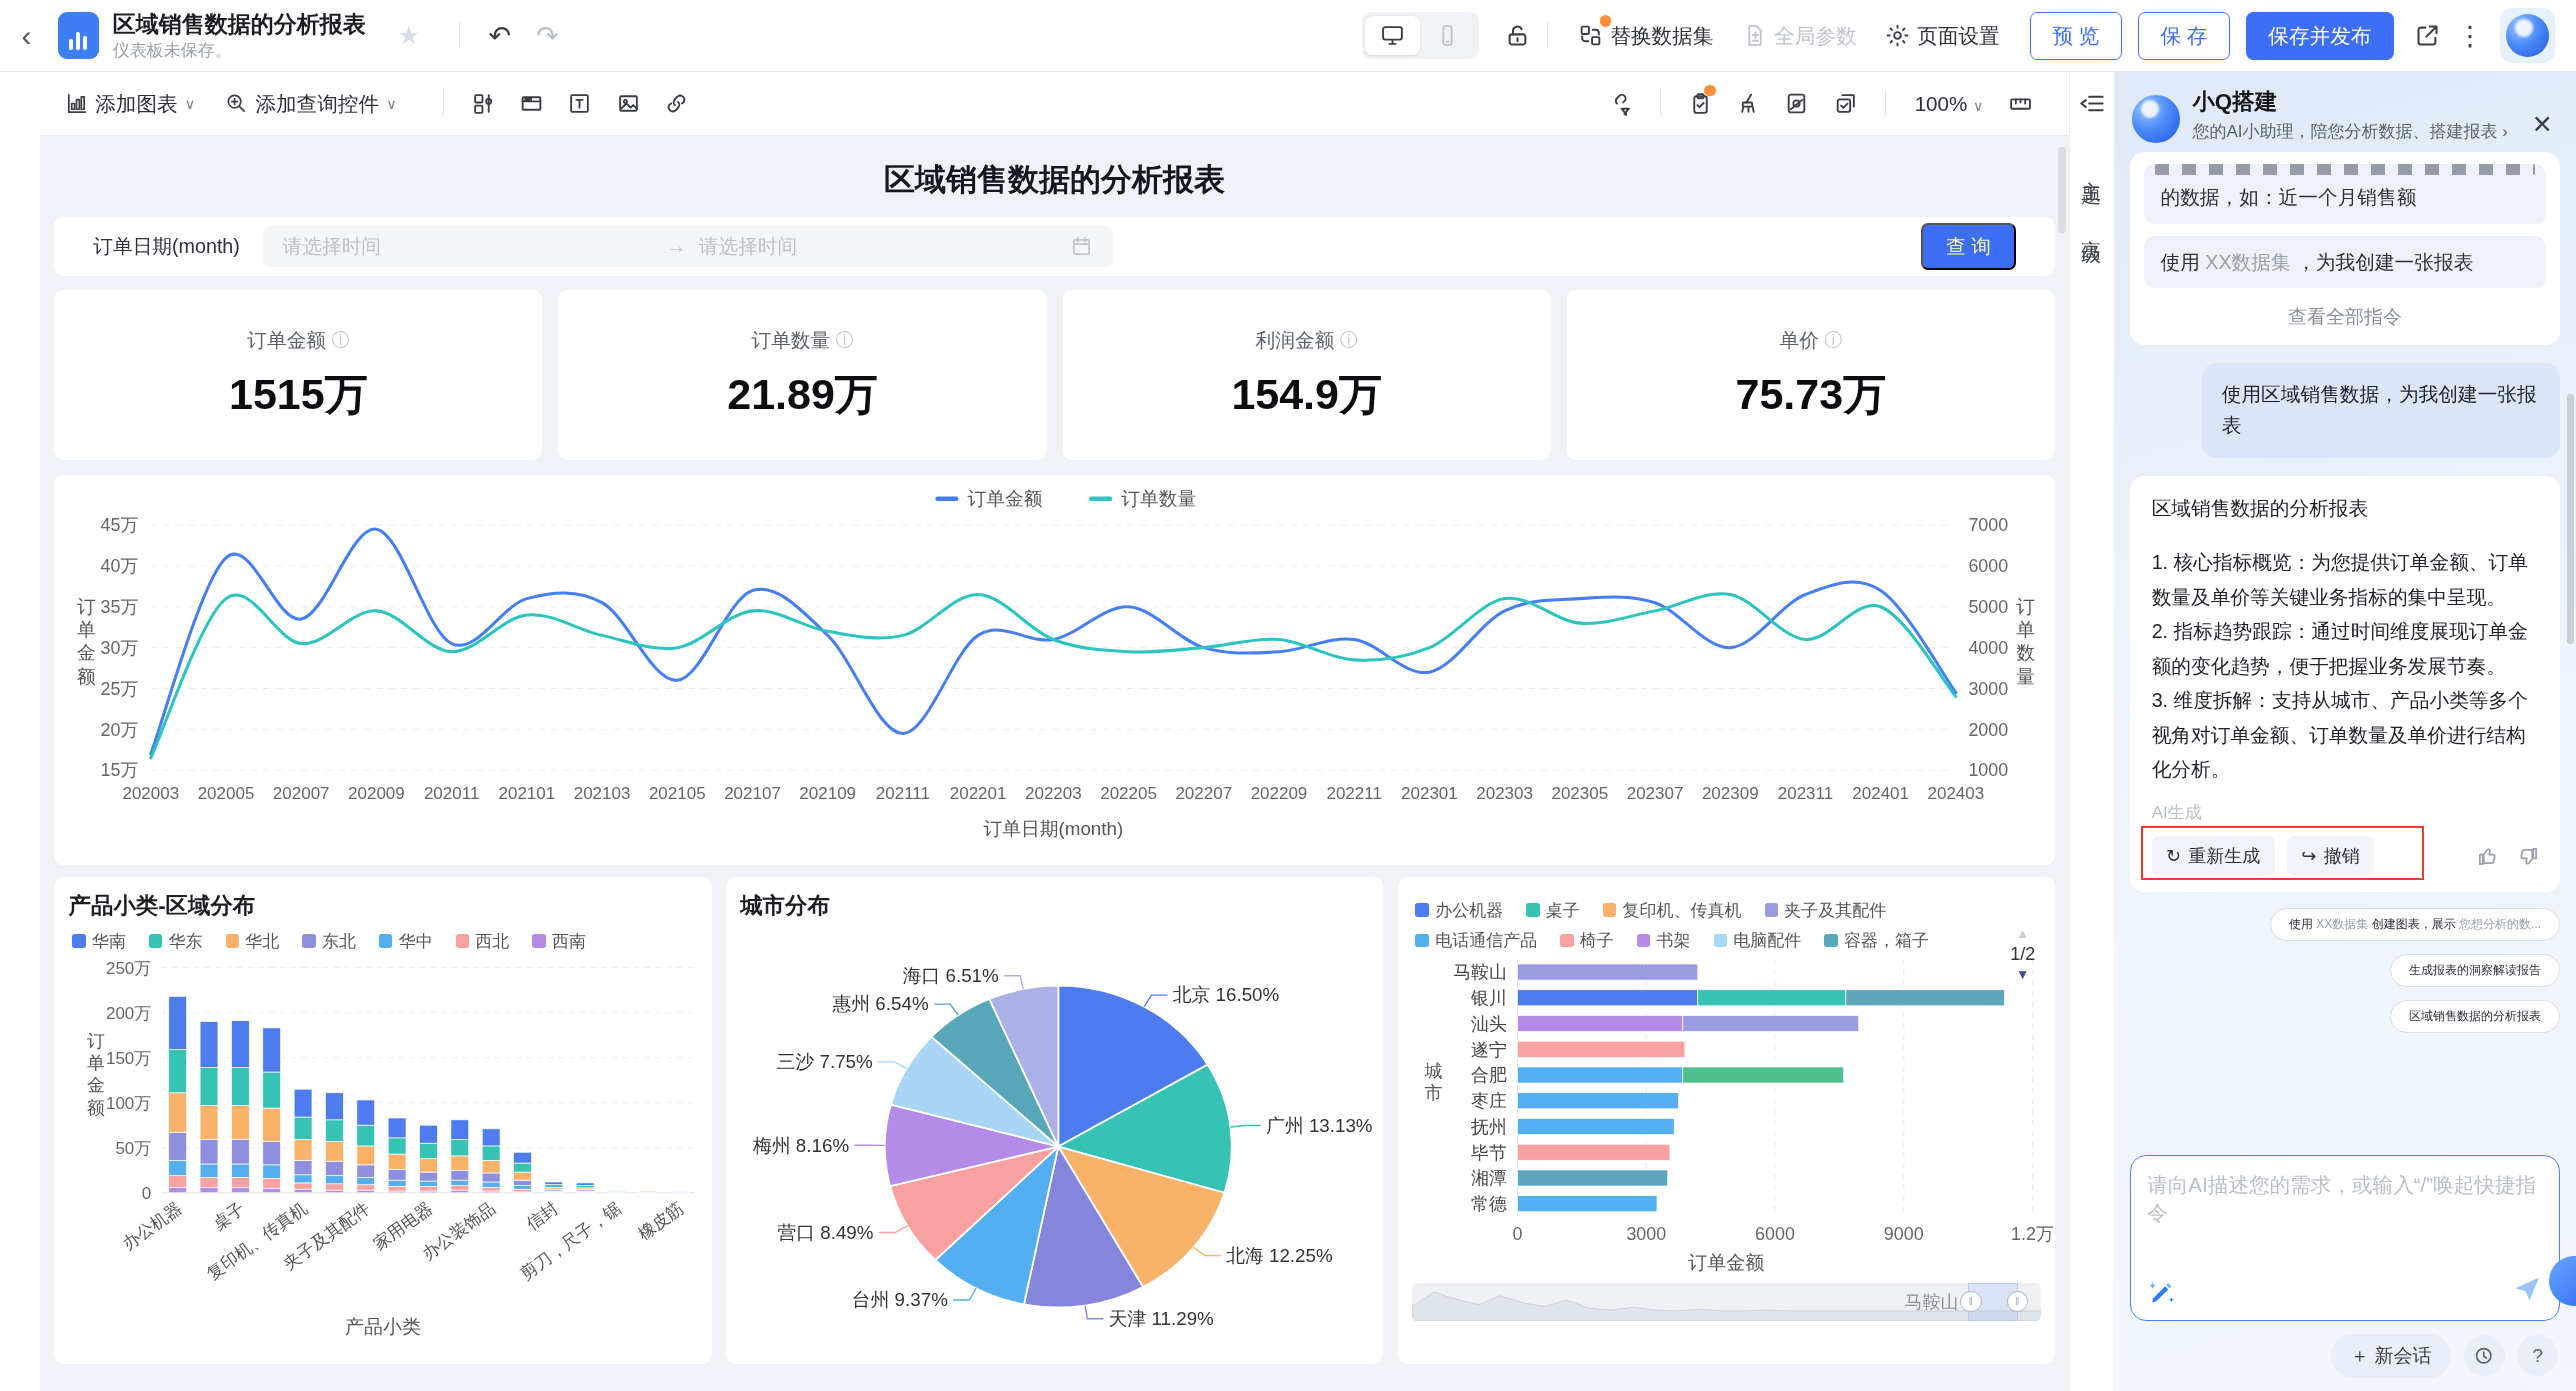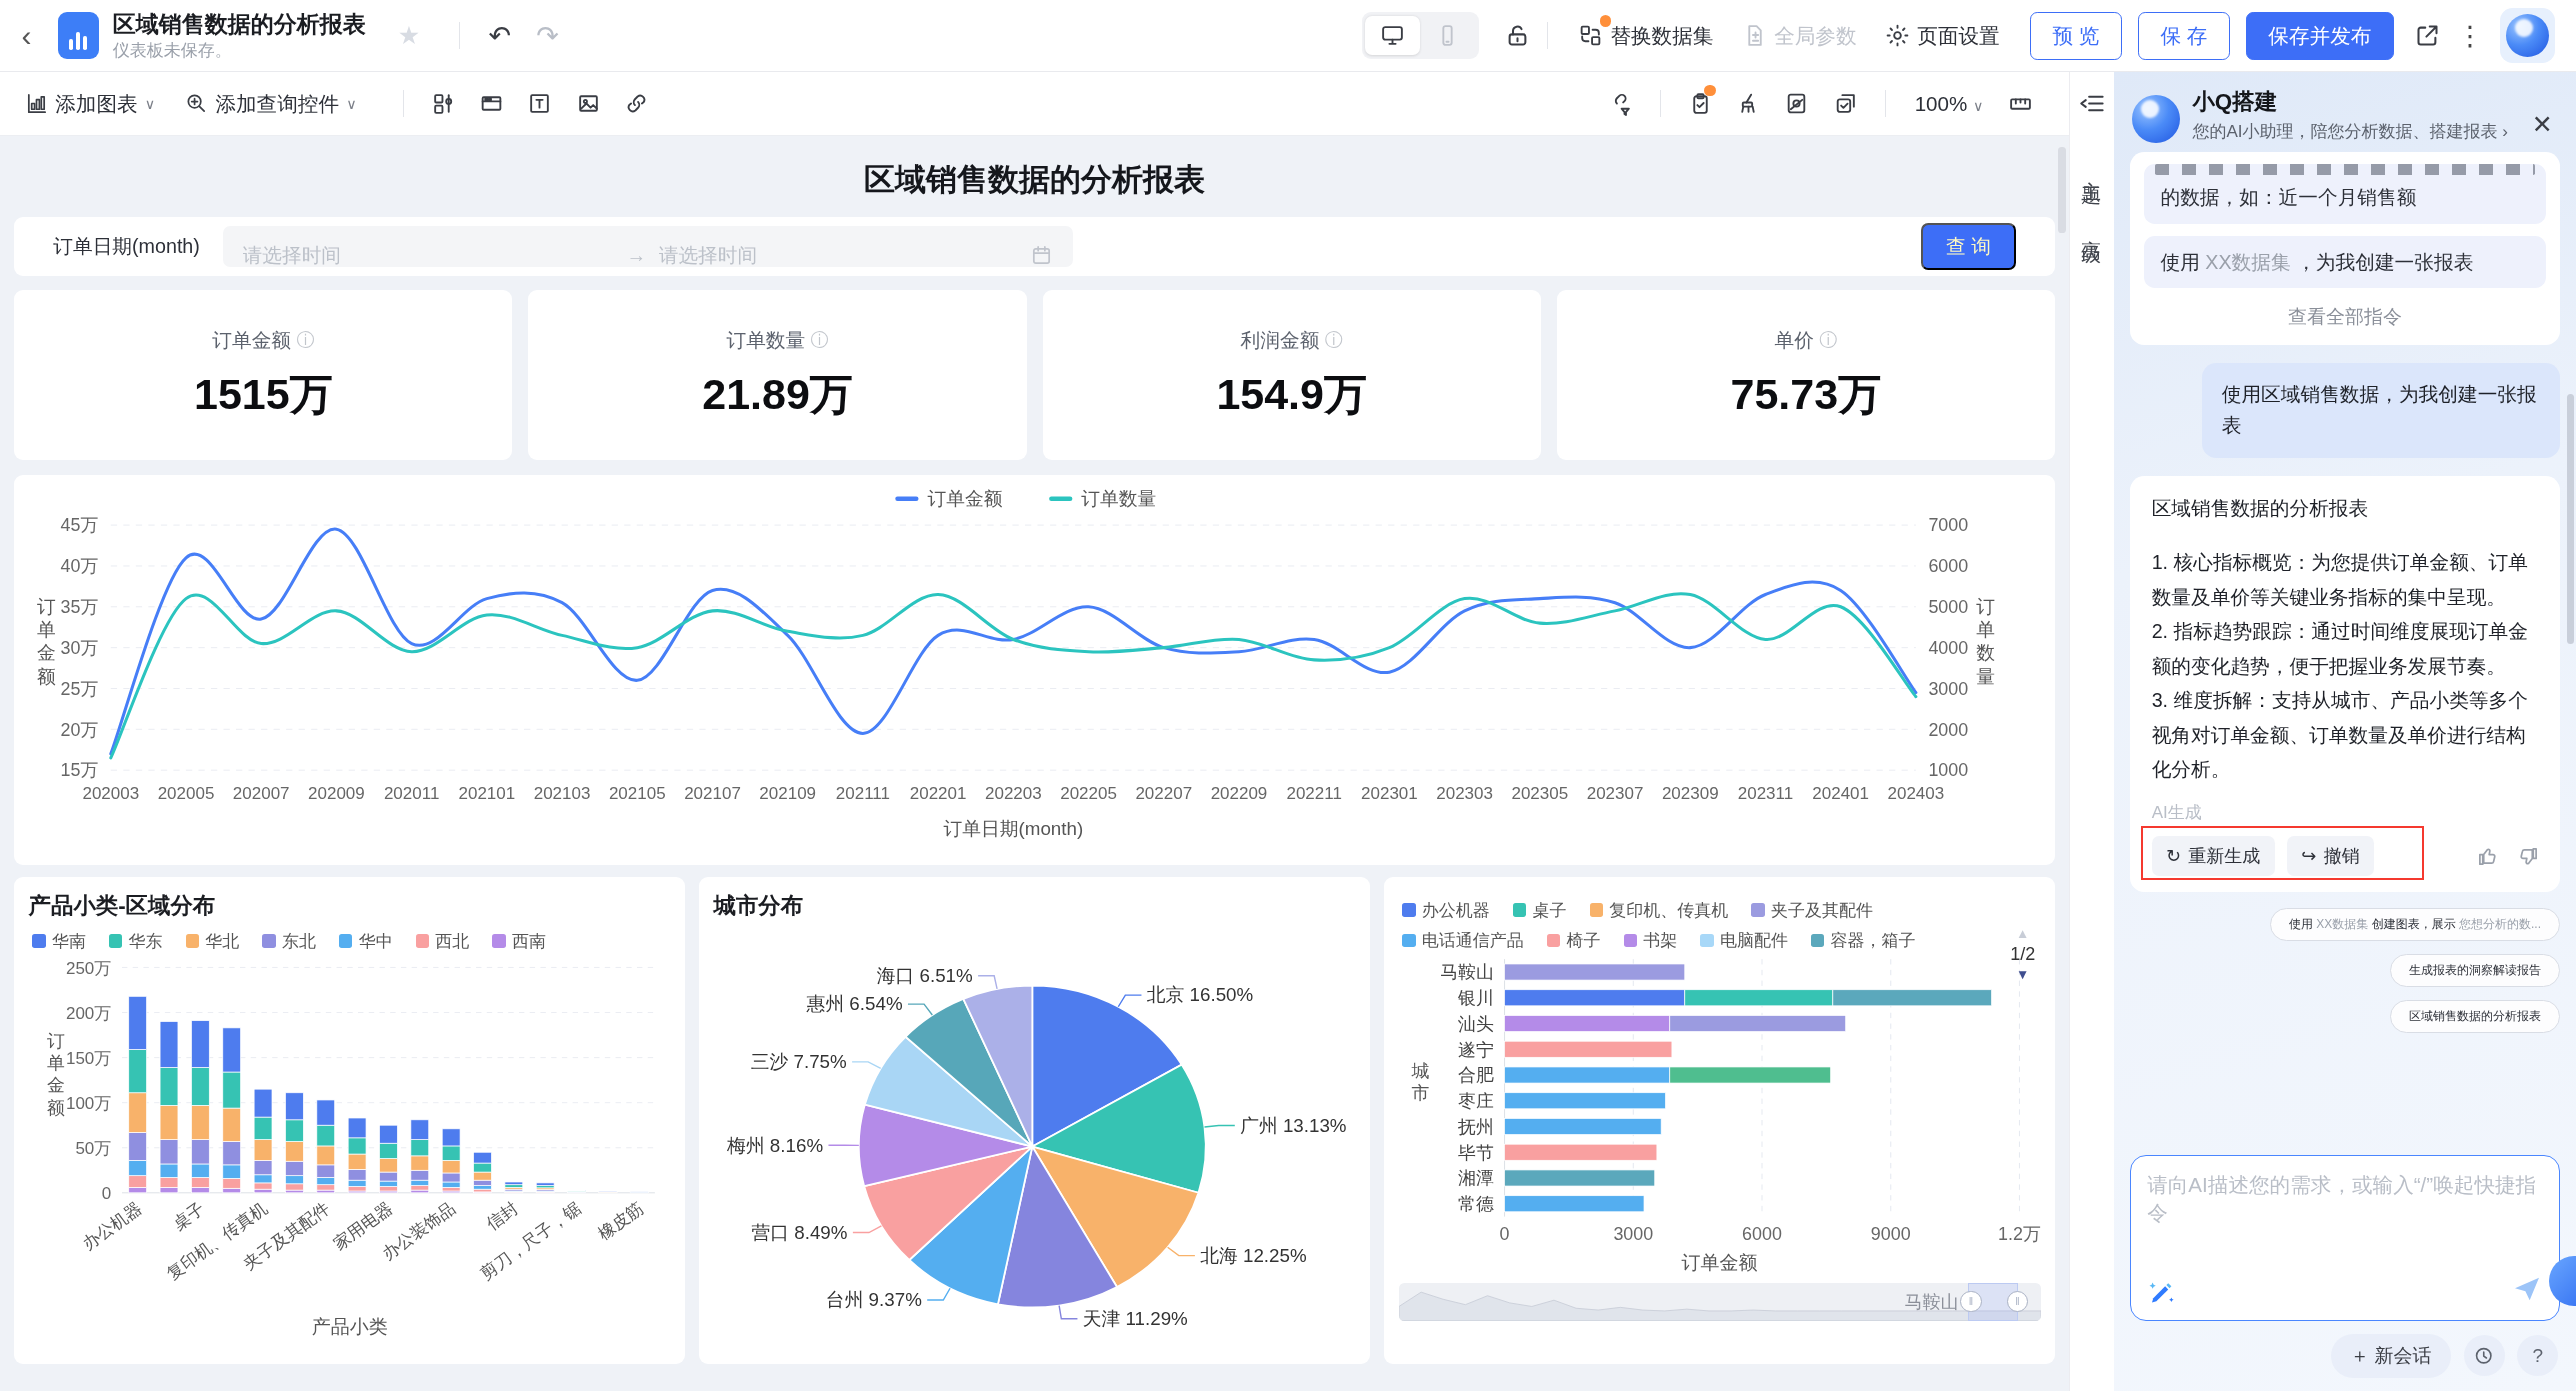--- a/index.html
+++ b/index.html
@@ -32,34 +32,34 @@
   .more { font-size:27px; color:#444; margin:0 16px; }
   .qlogo-wrap { width:55px; height:55px; border-radius:12.5px; background:#e7f0fd; display:flex; align-items:center; justify-content:center; }
   .qlogo { width:43px; height:43px; border-radius:50%; background:radial-gradient(circle at 32% 28%, #9cc6ff 0%, #4b8bf7 45%, #1f55e0 100%); position:relative; overflow:hidden; }
   .qlogo:after { content:""; position:absolute; left:9px; top:5.4px; width:18px; height:18px; border-radius:50%; background:rgba(255,255,255,.85); filter:blur(0.9px); }
 
   svg.ic { stroke:#3a3d44; fill:none; stroke-width:1.8; stroke-linecap:round; stroke-linejoin:round; }
   svg.ic.dim { stroke:#c0c4cc; }
 
   
   .main { flex:1; display:flex; min-height:0; }
-  .work { width:2070px; display:flex; flex-direction:column; min-width:0; }
+  .work { width:2070px; display:flex; flex-direction:column; min-width:0;padding-left:40px; }
 
   .toolbar { height:64px; background:#fff; border-bottom:0.9px solid #eceef2; display:flex; align-items:center; padding:0 25px; flex:0 0 auto; }
   .titem { display:flex; align-items:center; gap:7.2px; font-size:20.6px; color:#2d3038; margin-right:30px; white-space:nowrap; }
   .caret { font-size:14.3px; color:#7b7f88; }
   .tic { margin:0 11.6px; position:relative; display:flex; }
   .zoom { font-size:20.6px; color:#2d3038; margin:0 12.5px; white-space:nowrap; }
 
   .canvas { flex:1; background:#eff2f7; position:relative; overflow:hidden; padding:0 14.3px; }
   .cv-title { text-align:center; font-size:31px; font-weight:bold; color:#15171c; margin-top:23px; }
   .card { background:#fff; border-radius:9px; }
   .query { margin-top:16px; height:59px; display:flex; align-items:center; padding:0 39px 0 39px; }
   .query .lbl { font-size:19.7px; color:#2d3038; margin-right:23px; white-space:nowrap; }
-  .daterange { background:#f4f5f7; border-radius:7.2px; height:41px; flex:0 0 850px; display:flex; align-items:flex-end; padding:0 19.7px; }
+  .daterange { background:#f4f5f7; border-radius:7.2px; height:41px; flex:0 0 850px; display:flex; align-items:center; padding:0 19.7px; }
   .daterange input { border:none; outline:none; background:transparent; font-size:19.7px; flex:1; color:#333; }
   .daterange input::placeholder { color:#bcc1c9; }
   .daterange .arr { color:#bcc1c9; font-size:19.7px; margin:0 12.5px; }
   .qbtn { margin-left:auto; background:#3D6EF7; color:#fef9c3; font-size:19.7px; border-radius:7.2px; padding:8px 23px; white-space:nowrap; }
 
   .kpis { display:flex; gap:16px; margin-top:14.3px; }
   .kpi { flex:1; height:170px; display:flex; flex-direction:column; align-items:center; justify-content:center; }
   .kpi .kl { font-size:19.7px; color:#5c626d; display:flex; align-items:center; gap:5.4px; }
   .kpi .kl .info { color:#c2c6cc; font-size:18px; }
   .kpi .kv { font-size:43px; font-weight:bold; color:#0c0d10; margin-top:12.5px; }

